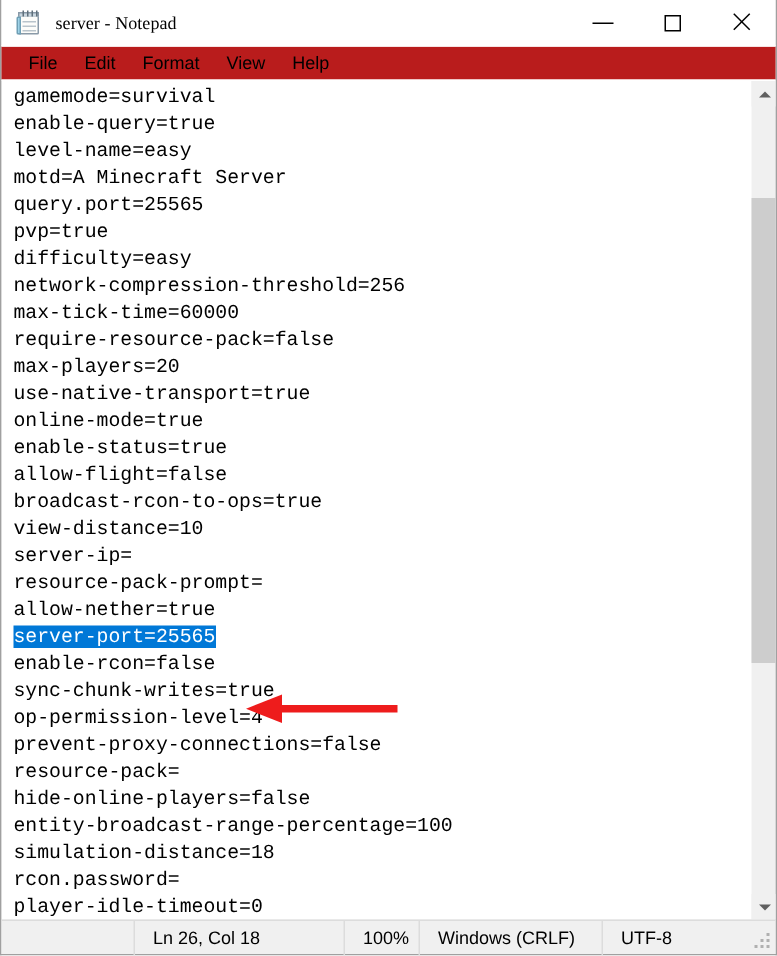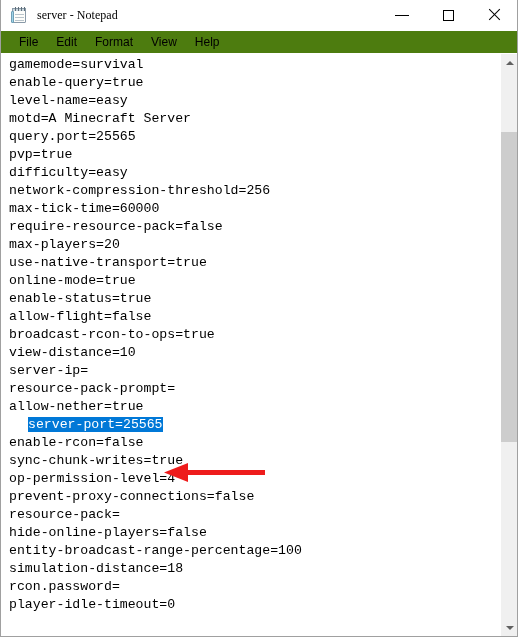--- a/index.html
+++ b/index.html
@@ -80,21 +80,21 @@
   .wc-close::before, .wc-close::after {
     content: ""; position: absolute; left: -1px; top: 5px;
     width: 15px; height: 1px; background: #000;
   }
   .wc-close::before { transform: rotate(45deg); }
   .wc-close::after  { transform: rotate(-45deg); }
 
   
   #menubar {
     height: 22px; flex: 0 0 22px;
-    background: #4d7c0f;
+    background: #b91c1c;
     display: flex; align-items: center;
     padding-left: 9px;
   }
   .menu-item {
     font-size: 12px; color: #000000;
     padding: 2px 9px 3px 9px;
     white-space: nowrap;
   }
 
   
@@ -118,21 +118,20 @@
     font-size: 13.2px;
     line-height: 18px;
     height: 18px;
     color: #000000;
     white-space: pre;
     letter-spacing: 0px;
   }
   .code-line > span.sel {
     background: #0078d7;
     color: #ffffff;
-    margin-left: 19px;
   }
 
   
   #arrow-annotation {
     position: absolute;
     left: 160px; top: 407px;
     width: 110px; height: 26px;
     pointer-events: none;
   }
 
@@ -276,14 +275,29 @@
       <div class="sb-arrow" id="sb-up">
         <span class="sb-chev up"></span>
       </div>
       <div id="sb-thumb" style="top: 78px; height: 310px; background: rgb(205, 205, 205);"></div>
       <div class="sb-arrow" id="sb-down">
         <span class="sb-chev down"></span>
       </div>
     </div>
   </div>
 
+  <div id="statusbar">
+    <div id="sb-spacer"></div>
+    <div class="sb-cell" id="sb-ln">Ln 26, Col 18</div>
+    <div class="sb-cell" id="sb-zoom">100%</div>
+    <div class="sb-cell" id="sb-eol">Windows (CRLF)</div>
+    <div class="sb-cell" id="sb-enc">UTF-8</div>
+    <div id="grip">
+        <span class="grip-dot" style="left: 8px; top: 0px;"></span>
+        <span class="grip-dot" style="left: 4px; top: 4px;"></span>
+        <span class="grip-dot" style="left: 8px; top: 4px;"></span>
+        <span class="grip-dot" style="left: 0px; top: 8px;"></span>
+        <span class="grip-dot" style="left: 4px; top: 8px;"></span>
+        <span class="grip-dot" style="left: 8px; top: 8px;"></span>
+      </div>
+  </div>
 
 </div>
 
 </body></html>

